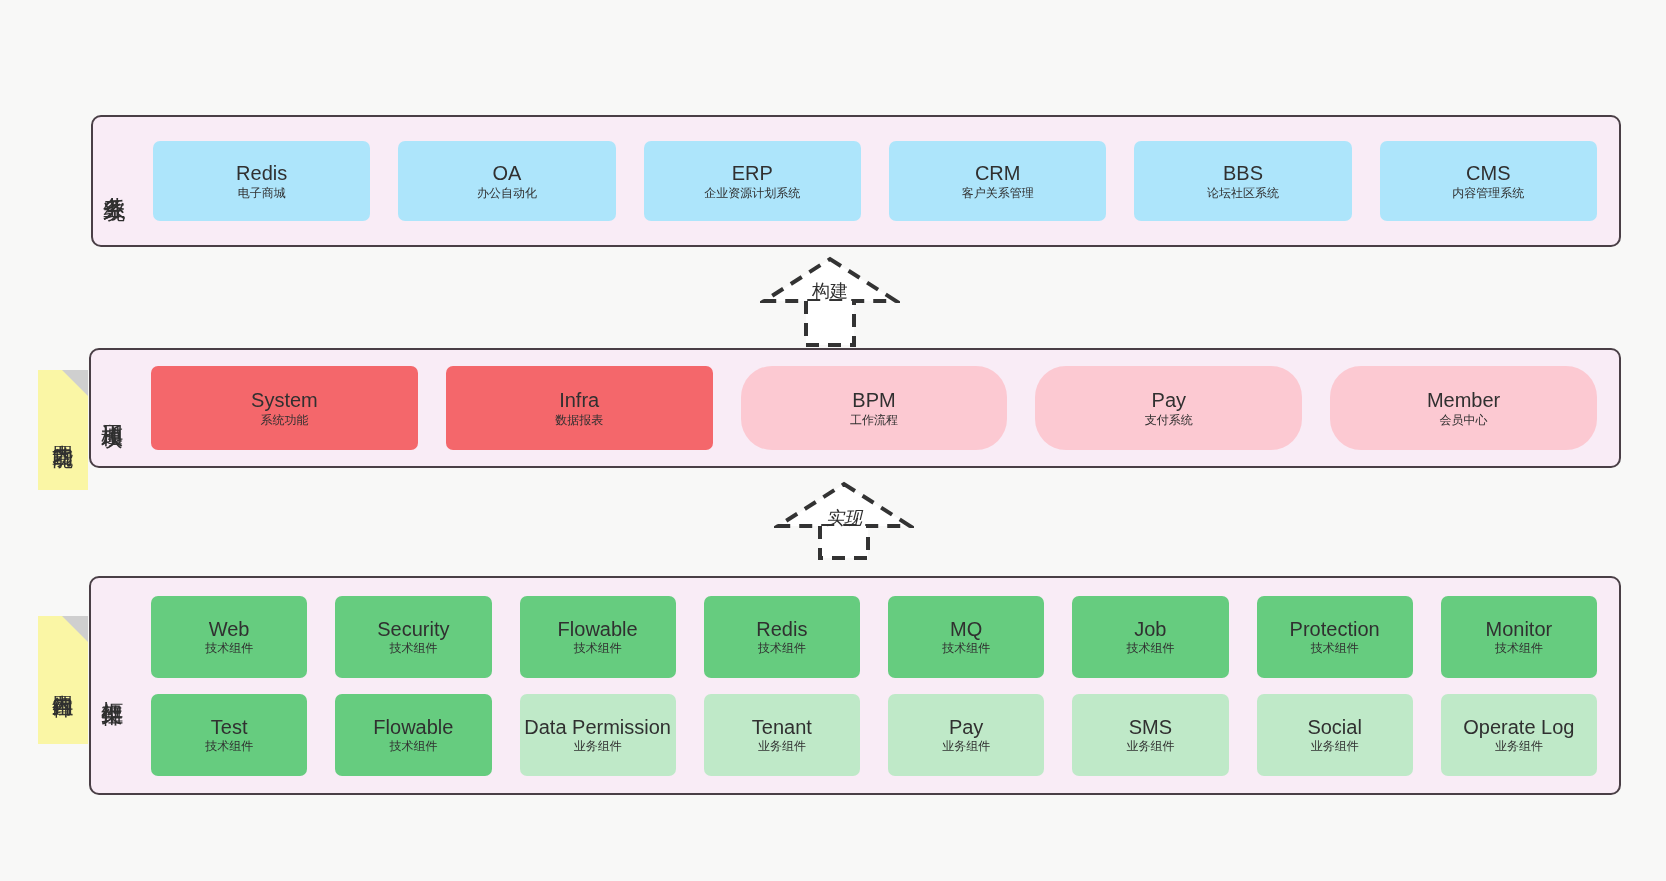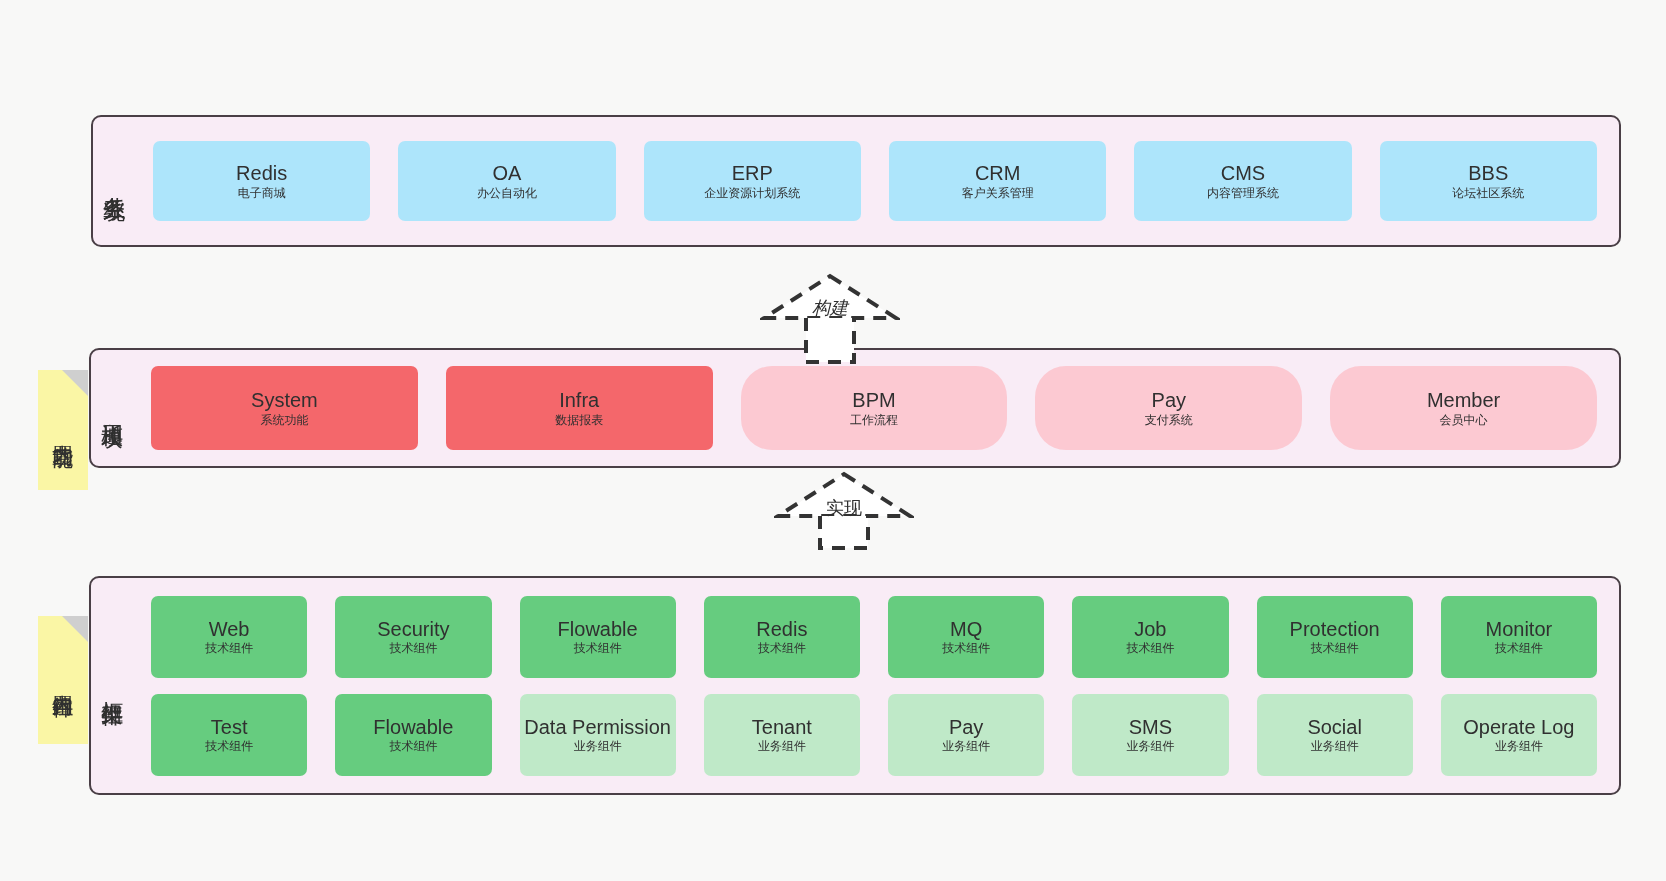--- a/index.html
+++ b/index.html
@@ -159,32 +159,32 @@
       </div>
       <div class="card c-blue">
         <span class="ctitle">ERP</span>
         <span class="csub">企业资源计划系统</span>
       </div>
       <div class="card c-blue">
         <span class="ctitle">CRM</span>
         <span class="csub">客户关系管理</span>
       </div>
       <div class="card c-blue">
+        <span class="ctitle">BBS</span>
+        <span class="csub">论坛社区系统</span>
+      </div>
+      <div class="card c-blue">
         <span class="ctitle">CMS</span>
         <span class="csub">内容管理系统</span>
       </div>
-      <div class="card c-blue">
-        <span class="ctitle">BBS</span>
-        <span class="csub">论坛社区系统</span>
-      </div>
 
     </div>
   </div>
 
-  <div class="arrow" style="left:760px; top:272px; width:140px; height:92px;font-style:italic;">
+  <div class="arrow" style="left:760px; top:255px; width:140px; height:92px;">
     <svg width="140" height="92" viewBox="0 0 140 92">
 
       <polygon points="70,4 136,46 4,46" fill="#ffffff" stroke="#333333" stroke-width="4" stroke-dasharray="13,9" stroke-linejoin="miter"></polygon>
 
       <polyline points="46,46 46,90 94,90 94,46" fill="#ffffff" stroke="#333333" stroke-width="4" stroke-dasharray="13,9" stroke-linejoin="miter"></polyline>
     </svg>
     <span class="alabel" style="left:52px; top:24px;">构建</span>
   </div>
 
   <div class="sticky" style="left:38px; top:370px; width:50px; height:120px;">
@@ -213,21 +213,21 @@
         <span class="csub">支付系统</span>
       </div>
       <div class="card c-pink">
         <span class="ctitle">Member</span>
         <span class="csub">会员中心</span>
       </div>
 
     </div>
   </div>
 
-  <div class="arrow" style="left:774px; top:470px; width:140px; height:80px;">
+  <div class="arrow" style="left:774px; top:480px; width:140px; height:80px;font-style:italic;">
     <svg width="140" height="80" viewBox="0 0 140 80">
       <polygon points="70,4 136,46 4,46" fill="#ffffff" stroke="#333333" stroke-width="4" stroke-dasharray="13,9" stroke-linejoin="miter"></polygon>
       <polyline points="46,46 46,78 94,78 94,46" fill="#ffffff" stroke="#333333" stroke-width="4" stroke-dasharray="13,9" stroke-linejoin="miter"></polyline>
     </svg>
     <span class="alabel" style="left:52px; top:26px;">实现</span>
   </div>
 
   <div class="sticky" style="left:38px; top:616px; width:50px; height:128px;">
     <span class="fold"></span>
     <span>内置组件</span>

